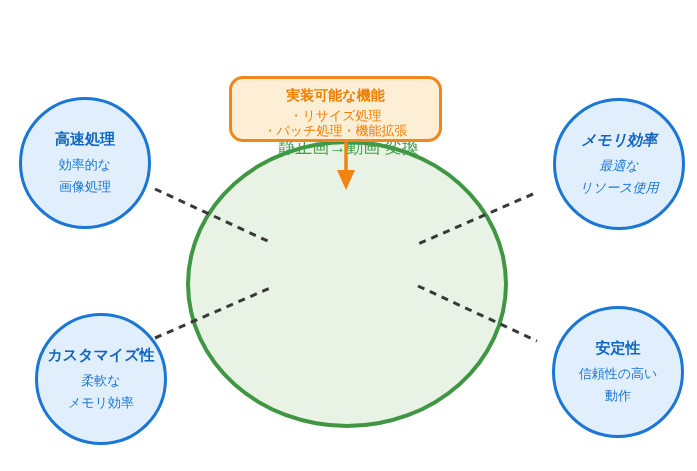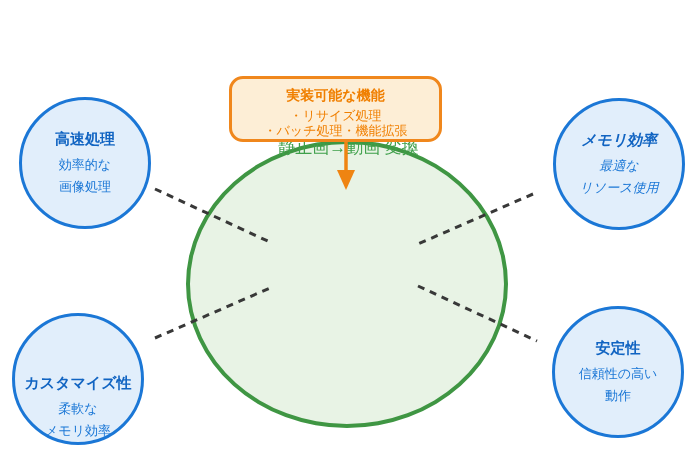--- a/index.html
+++ b/index.html
@@ -80,21 +80,21 @@
     line-height: 20px;
     margin-bottom: 5px;
   }
   .node-line {
     font-size: 13px;
     color: var(--blue-text-light, #1b77d6);
     line-height: 22px;
   }
   .node-tl { left: 19px;  top: 97px;  }
   .node-tr { left: 553px; top: 98px; font-style: italic;  }
-  .node-bl { left: 12px;  top: 313px; justify-content: flex-end; }
+  .node-bl { left: 35px;  top: 313px; }
   .node-br { left: 552px; top: 306px; }
   
   .callout {
     position: absolute;
     left: 229px;
     top: 76px;
     width: 213px;
     height: 66px;
     box-sizing: border-box;
     background: var(--orange-fill, #fdeed6);

